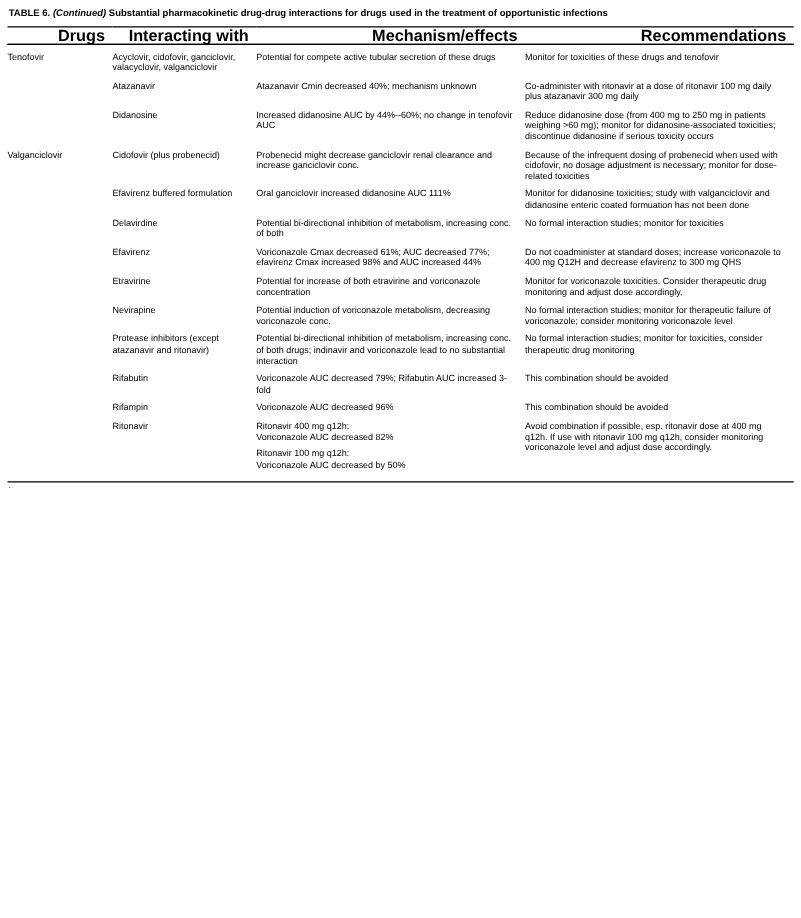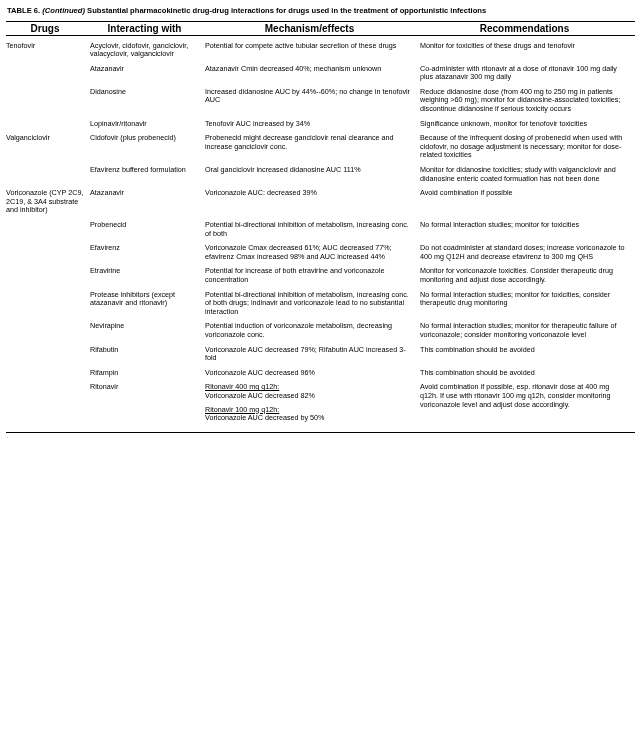--- a/index.html
+++ b/index.html
@@ -32,22 +32,22 @@
   }
   .caption .ital {
     font-style: italic;
   }
   table.dt {
     width: 100%;
     border-collapse: collapse;
     table-layout: fixed;
   }
   table.dt th {
-    text-align: center;
-    font-size: 10px;
+    text-align: right;
+    font-size: 13px;
     font-weight: bold;
     padding: 2px 6px 2px 0;
     vertical-align: top;
     border-top: 1.1px solid #000;
     border-bottom: 1.1px solid #000;
     line-height: 9px;
     margin-left: 31px;
   }
   table.dt td {
     text-align: left;
@@ -69,21 +69,20 @@
     margin-top: 9px;
     width: 100%;
   }
   .footmark {
     font-size: 6px;
     line-height: 7px;
     padding-left: 1px;
     color: #000;
   }
   .uline {
-    text-decoration: underline;
   }
   .sub-block {
     margin-top: 5px;
   }
   col.c1 { width: 84px; }
   col.c2 { width: 115px; }
   col.c3 { width: 215px; }
   col.c4 { width: 215px; }
 </style>
 </head>
@@ -124,73 +123,61 @@
           <td>Atazanavir</td>
           <td>Atazanavir Cmin decreased 40%; mechanism unknown</td>
           <td>Co-administer with ritonavir at a dose of ritonavir 100 mg daily plus atazanavir 300 mg daily</td>
         </tr>
         <tr>
           <td class="drug"></td>
           <td>Didanosine</td>
           <td>Increased didanosine AUC by 44%--60%; no change in tenofovir AUC</td>
           <td>Reduce didanosine dose (from 400 mg to 250 mg in patients weighing &gt;60 mg); monitor for didanosine-associated toxicities; discontinue didanosine if serious toxicity occurs</td>
         </tr>
-        <tr>
-          <td class="drug"></td>
-          <td>Lopinavir/ritonavir</td>
-          <td>Tenofovir AUC increased by 34%</td>
-          <td>Significance unknown, monitor for tenofovir toxicities</td>
-        </tr>
         <tr class="grouptop">
           <td class="drug">Valganciclovir</td>
           <td>Cidofovir (plus probenecid)</td>
           <td>Probenecid might decrease ganciclovir renal clearance and increase ganciclovir conc.</td>
           <td>Because of the infrequent dosing of probenecid when used with cidofovir, no dosage adjustment is necessary; monitor for dose-related toxicities</td>
         </tr>
         <tr>
           <td class="drug"></td>
           <td>Efavirenz buffered formulation</td>
           <td>Oral ganciclovir increased didanosine AUC 111%</td>
           <td>Monitor for didanosine toxicities; study with valganciclovir and didanosine enteric coated formuation has not been done</td>
         </tr>
-        <tr class="grouptop">
-          <td class="drug">Voriconazole (CYP 2C9, 2C19, &amp; 3A4 substrate and inhibitor)</td>
-          <td>Atazanavir</td>
-          <td>Voriconazole AUC: decreased 39%</td>
-          <td>Avoid combination if possible</td>
-        </tr>
-        <tr>
-          <td class="drug"></td>
-          <td>Probenecid</td>
+        <tr>
+          <td class="drug"></td>
+          <td>Delavirdine</td>
           <td>Potential bi-directional inhibition of metabolism, increasing conc. of both</td>
           <td>No formal interaction studies; monitor for toxicities</td>
         </tr>
         <tr>
           <td class="drug"></td>
           <td>Efavirenz</td>
           <td>Voriconazole Cmax decreased 61%; AUC decreased 77%; efavirenz Cmax increased 98% and AUC increased 44%</td>
           <td>Do not coadminister at standard doses; increase voriconazole to 400 mg Q12H and decrease efavirenz to 300 mg QHS</td>
         </tr>
         <tr>
           <td class="drug"></td>
           <td>Etravirine</td>
           <td>Potential for increase of both etravirine and voriconazole concentration</td>
           <td>Monitor for voriconazole toxicities. Consider therapeutic drug monitoring and adjust dose accordingly.</td>
         </tr>
         <tr>
           <td class="drug"></td>
+          <td>Nevirapine</td>
+          <td>Potential induction of voriconazole metabolism, decreasing voriconazole conc.</td>
+          <td>No formal interaction studies; monitor for therapeutic failure of voriconazole; consider monitoring voriconazole level</td>
+        </tr>
+        <tr>
+          <td class="drug"></td>
           <td>Protease inhibitors (except atazanavir and ritonavir)</td>
           <td>Potential bi-directional inhibition of metabolism, increasing conc. of both drugs; indinavir and voriconazole lead to no substantial interaction</td>
           <td>No formal interaction studies; monitor for toxicities, consider therapeutic drug monitoring</td>
-        </tr>
-        <tr>
-          <td class="drug"></td>
-          <td>Nevirapine</td>
-          <td>Potential induction of voriconazole metabolism, decreasing voriconazole conc.</td>
-          <td>No formal interaction studies; monitor for therapeutic failure of voriconazole; consider monitoring voriconazole level</td>
         </tr>
         <tr>
           <td class="drug"></td>
           <td>Rifabutin</td>
           <td>Voriconazole AUC decreased 79%; Rifabutin AUC increased 3-fold</td>
           <td>This combination should be avoided</td>
         </tr>
         <tr>
           <td class="drug"></td>
           <td>Rifampin</td>

